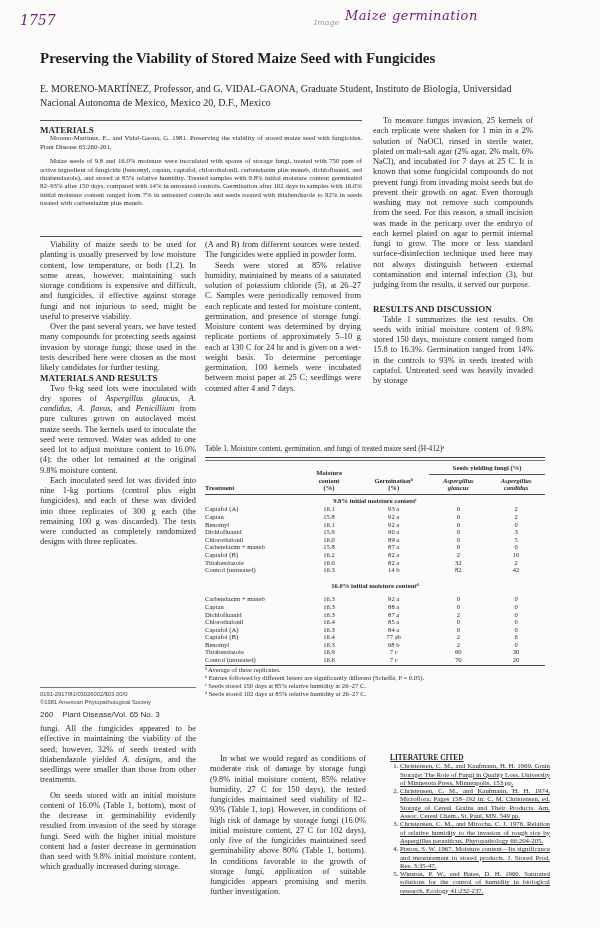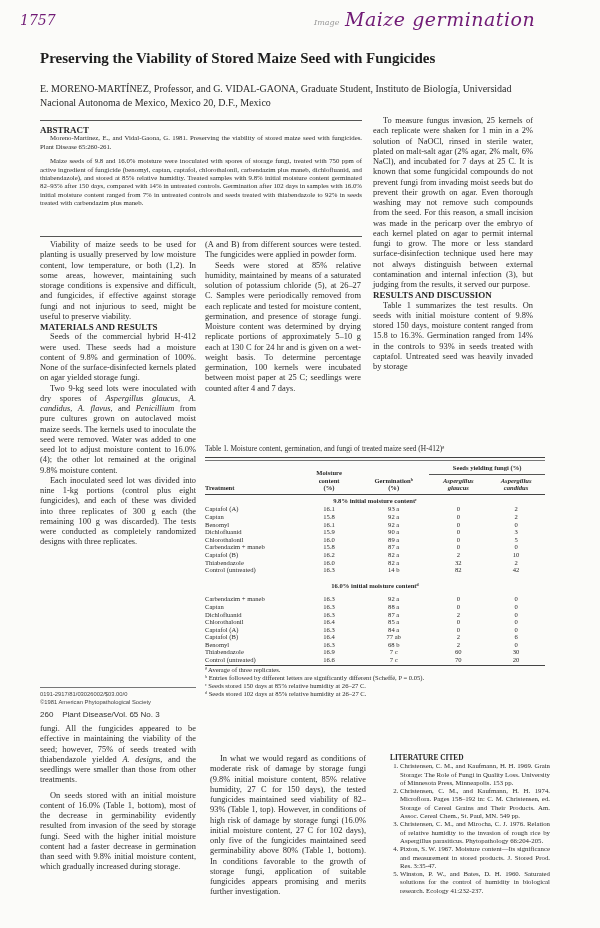--- a/index.html
+++ b/index.html
@@ -2,21 +2,21 @@
 <html><head>
 <meta charset="utf-8">
 <style>
   html, body { margin:0; padding:0; background:#fbfbf9; }
   body { width:600px; height:928px; position:relative; overflow:hidden;
          font-family:"Liberation Serif", "DejaVu Serif", serif; color:#2a2a2a; }
   .abs { position:absolute; }
   .hand { font-family:"DejaVu Serif", serif; font-style:italic; color:#701a75; }
   .hand-num { left:20px; top:12px; font-size:14px; }
   .hand-small { left:314px; top:18px; font-size:8px; color:#999; }
-  .hand-note { left:345px; top:8px; font-size:19px; letter-spacing:0.5px; }
+  .hand-note { left:345px; top:8px; font-size:13px; letter-spacing:0.5px; }
   .title { left:40px; top:50px; font-size:15px; font-weight:bold; color:#1e1e1e; }
   .authors { left:40px; top:82px; width:520px; font-size:10px; line-height:14px; }
   .rule { position:absolute; border-top:1px solid #555; height:0; }
   .col { position:absolute; font-size:8.4px; line-height:10.25px; text-align:justify; }
   .col p { margin:0; text-indent:10px; }
   .col p.noind { text-indent:0; }
   .abs-head { font-weight:bold; font-size:9px; }
   .abstract { font-size:6.8px; line-height:8.4px; text-align:justify; }
   .abstract p { margin:0; }
   .sec-head { font-weight:bold; font-size:9px; margin:8px 0 1px 0; text-indent:0 !important; }
@@ -43,57 +43,57 @@
 
 <div class="abs title">Preserving the Viability of Stored Maize Seed with Fungicides</div>
 <div class="abs authors">
   <div>E. MORENO-MARTÍNEZ, Professor, and G. VIDAL-GAONA, Graduate Student, Instituto de Biología, Universidad</div>
   <div>Nacional Autonoma de Mexico, Mexico 20, D.F., Mexico</div>
 </div>
 
 <div class="rule" style="left:40px; top:120px; width:322px;"></div>
 
 <div class="col abstract" style="left:40px; top:126px; width:322px;">
-  <div class="abs-head" style="position:static;">ABSTRACT</div>
+  <div class="abs-head" style="position:static;">MATERIALS</div>
   <p>Moreno-Martínez, E., and Vidal-Gaona, G. 1981. Preserving the viability of stored maize seed with fungicides. Plant Disease 65:260-261.</p>
   <p style="margin-top:6px;">Maize seeds of 9.8 and 16.0% moisture were inoculated with spores of storage fungi, treated with 750 ppm of active ingredient of fungicide (benomyl, captan, captafol, chlorothalonil, carbendazim plus maneb, dichlofluanid, and thiabendazole), and stored at 85% relative humidity. Treated samples with 9.8% initial moisture content germinated 82–93% after 150 days, compared with 14% in untreated controls. Germination after 102 days in samples with 16.0% initial moisture content ranged from 7% in untreated controls and seeds treated with thiabendazole to 92% in seeds treated with carbendazim plus maneb.</p>
 </div>
 
 <div class="rule" style="left:40px; top:236px; width:322px;"></div>
 
 <div class="col" style="left:40px; top:240px; width:156px;">
   <p>Viability of maize seeds to be used for planting is usually preserved by low moisture content, low temperature, or both (1,2). In some areas, however, maintaining such storage conditions is expensive and difficult, and fungicides, if effective against storage fungi and not injurious to seed, might be useful to preserve viability.</p>
+  <p>Over the past several years, we have tested many compounds for protecting seeds against invasion by storage fungi; those used in the tests described here were chosen as the most likely candidates for further testing.</p>
   <p class="sec-head">MATERIALS AND RESULTS</p>
-  <p>Seeds of the commercial hybrid H-412 were used. These seeds had a moisture content of 9.8% and germination of 100%. None of the surface-disinfected kernels plated on agar yielded storage fungi.</p>
   <p><span>Two 9-kg seed lots were inoculated with dry spores of </span><i>Aspergillus glaucus</i><span>, </span><i>A. candidus</i><span>, </span><i>A. flavus</i><span>, and </span><i>Penicillium</i><span> from pure cultures grown on autoclaved moist maize seeds. The kernels used to inoculate the seed were removed. Water was added to one seed lot to adjust moisture content to 16.0% (4); the other lot remained at the original 9.8% moisture content.</span></p>
   <p>Each inoculated seed lot was divided into nine 1-kg portions (control plus eight fungicides), and each of these was divided into three replicates of 300 g each (the remaining 100 g was discarded). The tests were conducted as completely randomized designs with three replicates.</p>
 </div>
 
 <div class="rule" style="left:40px; top:687px; width:156px; border-color:#777;"></div>
 <div class="abs foot-small" style="left:40px; top:690px;">
   <div>0191-2917/81/03026002/$03.00/0</div>
   <div>©1981 American Phytopathological Society</div>
 </div>
 <div class="abs journal" style="left:40px; top:710px;">
   <span>260</span>&nbsp;&nbsp;&nbsp;&nbsp;<span>Plant Disease/Vol. 65 No. 3</span>
 </div>
 
 <div class="col" style="left:40px; top:724px; width:156px;">
-  <p class="noind"><span>fungi. All the fungicides appeared to be effective in maintaining the viability of the seed; however, 75% of seeds treated with thiabendazole yielded </span><i>A. designs</i><span>, and the seedlings were smaller than those from other treatments.</span></p>
+  <p class="noind"><span>fungi. All the fungicides appeared to be effective in maintaining the viability of the seed; however, 32% of seeds treated with thiabendazole yielded </span><i>A. designs</i><span>, and the seedlings were smaller than those from other treatments.</span></p>
   <p style="margin-top:5px;">On seeds stored with an initial moisture content of 16.0% (Table 1, bottom), most of the decrease in germinability evidently resulted from invasion of the seed by storage fungi. Seed with the higher initial moisture content had a faster decrease in germination than seed with 9.8% initial moisture content, which gradually increased during storage.</p>
 </div>
 
 <div class="col" style="left:205px; top:240px; width:156px;">
   <p class="noind">(A and B) from different sources were tested. The fungicides were applied in powder form.</p>
   <p>Seeds were stored at 85% relative humidity, maintained by means of a saturated solution of potassium chloride (5), at 26–27 C. Samples were periodically removed from each replicate and tested for moisture content, germination, and presence of storage fungi. Moisture content was determined by drying replicate portions of approximately 5–10 g each at 130 C for 24 hr and is given on a wet-weight basis. To determine percentage germination, 100 kernels were incubated between moist paper at 25 C; seedlings were counted after 4 and 7 days.</p>
 </div>
 
 <div class="col" style="left:373px; top:116px; width:160px;">
   <p>To measure fungus invasion, 25 kernels of each replicate were shaken for 1 min in a 2% solution of NaOCl, rinsed in sterile water, plated on malt-salt agar (2% agar, 2% malt, 6% NaCl), and incubated for 7 days at 25 C. It is known that some fungicidal compounds do not prevent fungi from invading moist seeds but do prevent their growth on agar. Even thorough washing may not remove such compounds from the seed. For this reason, a small incision was made in the pericarp over the embryo of each kernel plated on agar to permit internal fungi to grow. The more or less standard surface-disinfection technique used here may not always distinguish between external contamination and internal infection (3), but judging from the results, it served our purpose.</p>
-  <p class="sec-head" style="">RESULTS AND DISCUSSION</p>
+  <p class="sec-head" style="margin-top:14px;">RESULTS AND DISCUSSION</p>
   <p>Table 1 summarizes the test results. On seeds with initial moisture content of 9.8% stored 150 days, moisture content ranged from 15.8 to 16.3%. Germination ranged from 14% in the controls to 93% in seeds treated with captafol. Untreated seed was heavily invaded by storage</p>
 </div>
 
 <div class="abs" style="left:205px; top:444px; width:340px;">
   <div class="tcap">Table 1. Moisture content, germination, and fungi of treated maize seed (H-412)ª</div>
   <div style="border-top:1px solid #444; margin-top:4px;"></div>
   <div style="border-top:1px solid #777; margin-top:2px;"></div>
   <table class="t1">
     <colgroup>
         <col style="width:28%">
@@ -267,21 +267,21 @@
       <div>ᵇ Entries followed by different letters are significantly different (Scheffé, P = 0.05).</div>
       <div>ᶜ Seeds stored 150 days at 85% relative humidity at 26–27 C.</div>
       <div>ᵈ Seeds stored 102 days at 85% relative humidity at 26–27 C.</div>
     </div>
 </div>
 
 <div class="col" style="left:210px; top:754px; width:156px;">
   <p>In what we would regard as conditions of moderate risk of damage by storage fungi (9.8% initial moisture content, 85% relative humidity, 27 C for 150 days), the tested fungicides maintained seed viability of 82–93% (Table 1, top). However, in conditions of high risk of damage by storage fungi (16.0% initial moisture content, 27 C for 102 days), only five of the fungicides maintained seed germinability above 80% (Table 1, bottom). In conditions favorable to the growth of storage fungi, application of suitable fungicides appears promising and merits further investigation.</p>
 </div>
 
-<div class="abs lit" style="left:390px; top:754px; width:160px;">
+<div class="abs lit" style="left:390px; top:754px; width:160px;text-decoration:underline;">
   <div style="font-weight:bold; font-size:7.4px;">LITERATURE CITED</div>
   <ol id="reflist">
       <li>Christensen, C. M., and Kaufmann, H. H. 1969. Grain Storage: The Role of Fungi in Quality Loss. University of Minnesota Press, Minneapolis. 153 pp.</li>
       <li>Christensen, C. M., and Kaufmann, H. H. 1974. Microflora. Pages 158–192 in: C. M. Christensen, ed. Storage of Cereal Grains and Their Products. Am. Assoc. Cereal Chem., St. Paul, MN. 549 pp.</li>
       <li>Christensen, C. M., and Mirocha, C. J. 1976. Relation of relative humidity to the invasion of rough rice by Aspergillus parasiticus. Phytopathology 66:204-205.</li>
       <li>Pixton, S. W. 1967. Moisture content—Its significance and measurement in stored products. J. Stored Prod. Res. 3:35-47.</li>
       <li>Winston, P. W., and Bates, D. H. 1960. Saturated solutions for the control of humidity in biological research. Ecology 41:232-237.</li>
     </ol>
 </div>
 

